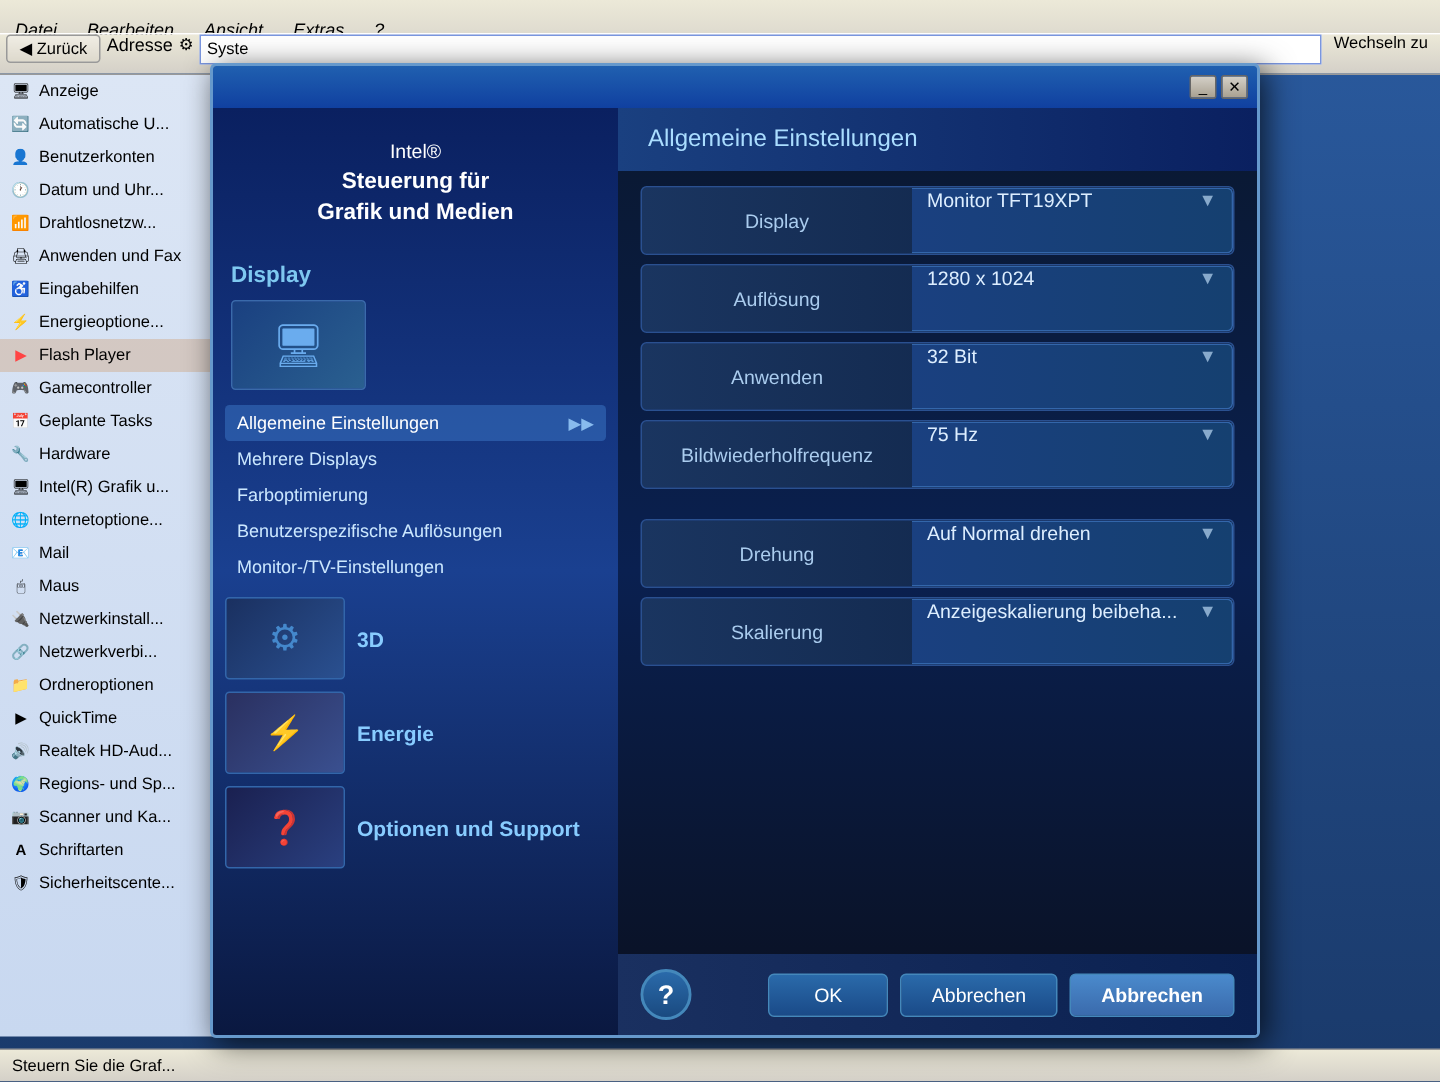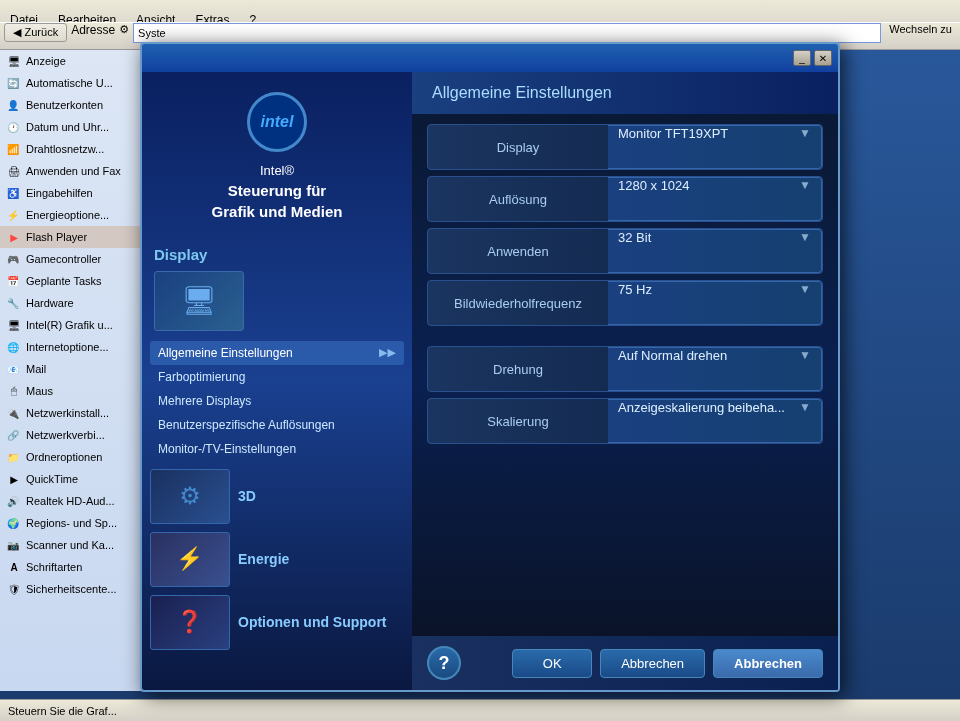--- a/index.html
+++ b/index.html
@@ -26,20 +26,21 @@
       left: 0;
       right: 0;
       height: 40px;
       background: linear-gradient(180deg, #ece9d8 0%, #d4d0c8 100%);
       display: flex;
       align-items: center;
       padding: 0 4px;
       gap: 8px;
       font-size: 12px;
       color: #000;
+      font-style: italic;
     }
 
     .menu-item {
       padding: 2px 6px;
       cursor: pointer;
     }
 
     
     .address-bar {
       position: absolute;
@@ -588,23 +589,20 @@
         <div class="title-bar-btn">_</div>
         <div class="title-bar-btn">✕</div>
       </div>
     </div>
 
     <div class="dialog-body">
 
       <div class="left-panel">
 
         <div class="intel-header">
-          <div class="intel-logo-circle">
-            <span style="font-style:italic;font-size:16px;color:#4af;">intel</span>
-          </div>
           <div class="intel-title">
             <div>Intel®</div>
             <strong>Steuerung für</strong><br>
             <strong>Grafik und Medien</strong>
           </div>
         </div>
 
         <div class="nav-section">
           <div class="nav-section-title">Display</div>
 
@@ -612,24 +610,24 @@
             <div style="width:90px;height:60px;background:linear-gradient(135deg,#1a4080,#2a6090);border:1px solid #3a6aaa;border-radius:3px;display:flex;align-items:center;justify-content:center;">
               <span style="font-size:28px;color:#6aacee;">🖥</span>
             </div>
           </div>
 
           <div class="nav-item active">
             <span>Allgemeine Einstellungen</span>
             <span class="nav-arrow">▶▶</span>
           </div>
           <div class="nav-item">
+            <span>Mehrere Displays</span>
+          </div>
+          <div class="nav-item">
             <span>Farboptimierung</span>
-          </div>
-          <div class="nav-item">
-            <span>Mehrere Displays</span>
           </div>
           <div class="nav-item">
             <span>Benutzerspezifische Auflösungen</span>
           </div>
           <div class="nav-item">
             <span>Monitor-/TV-Einstellungen</span>
           </div>
         </div>
 
         <div class="thumb-section">

